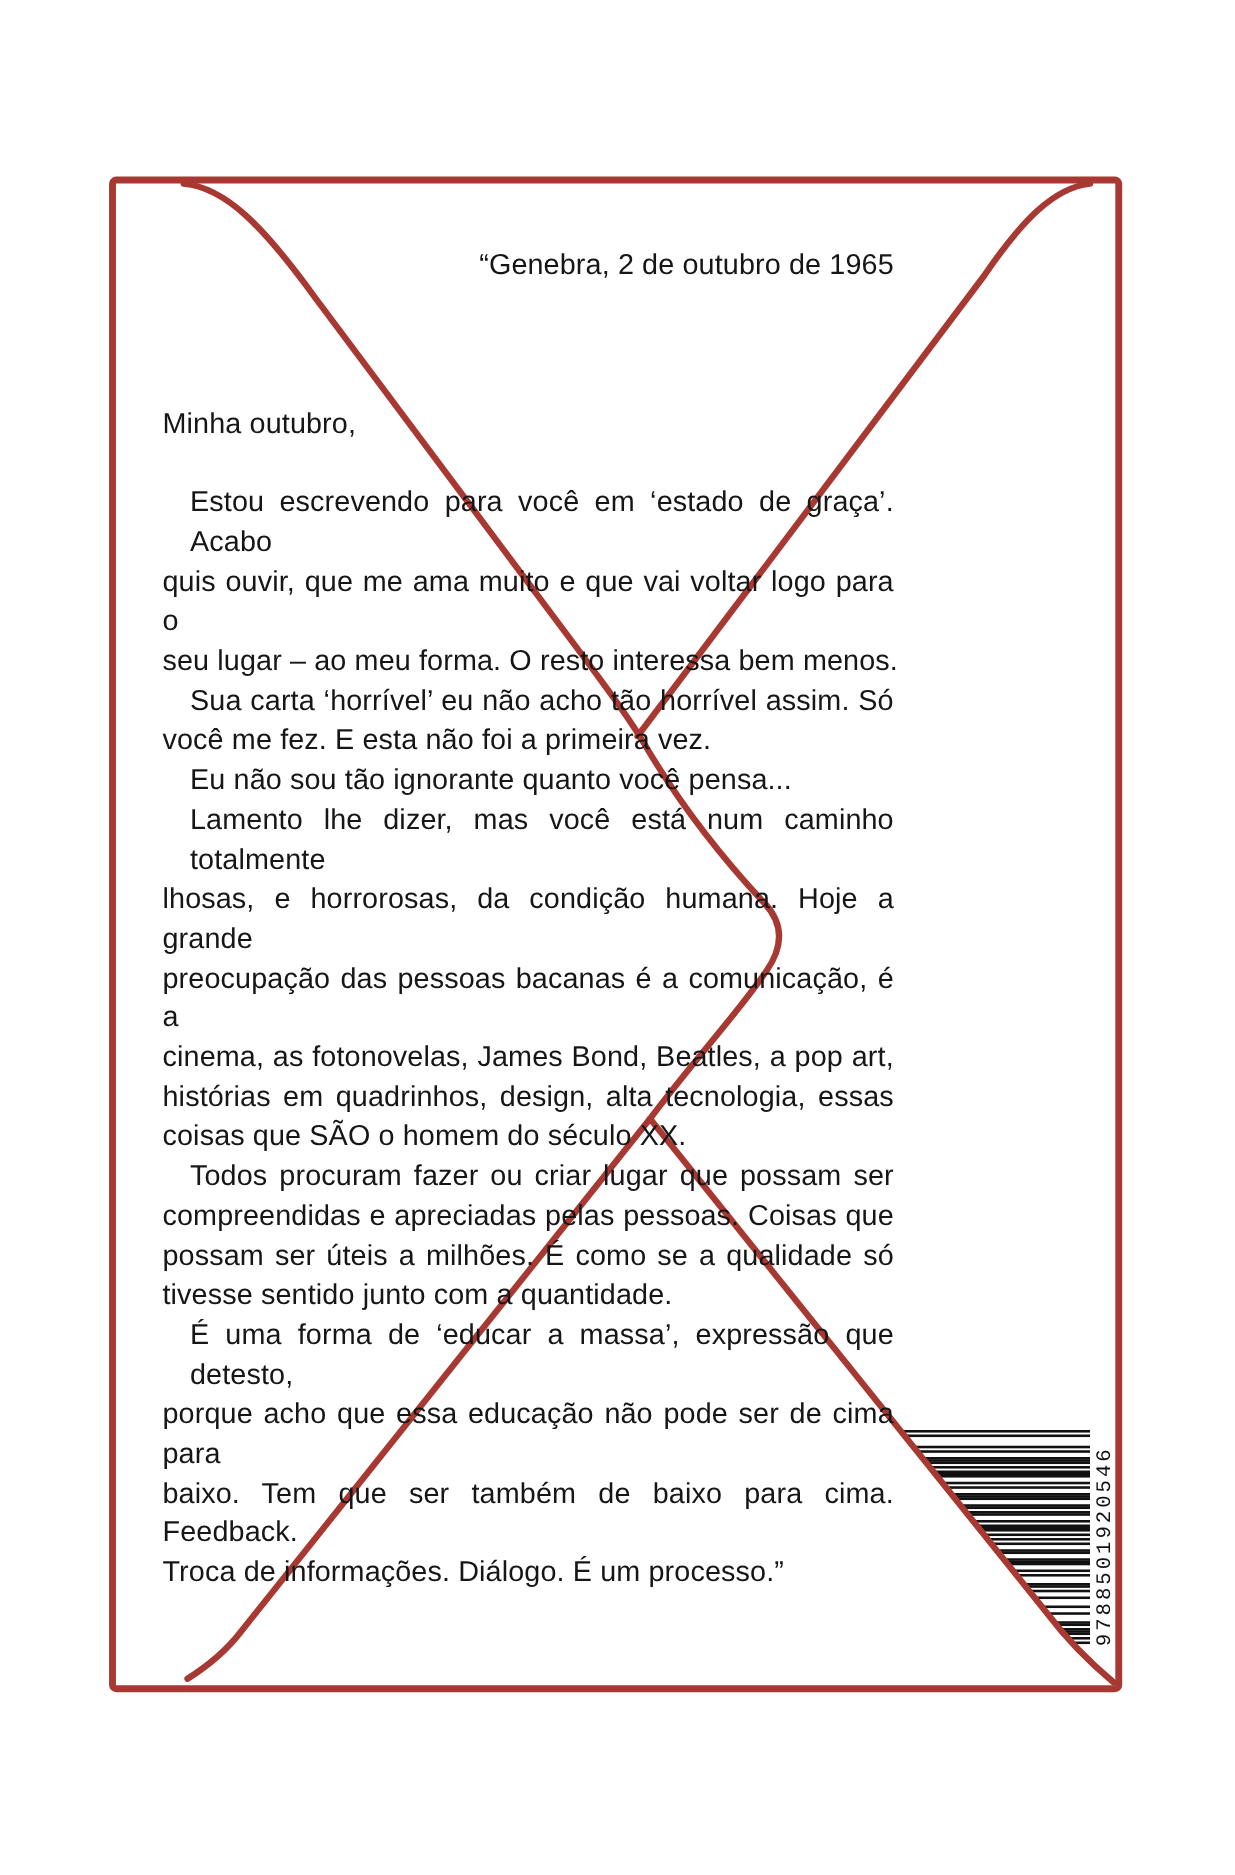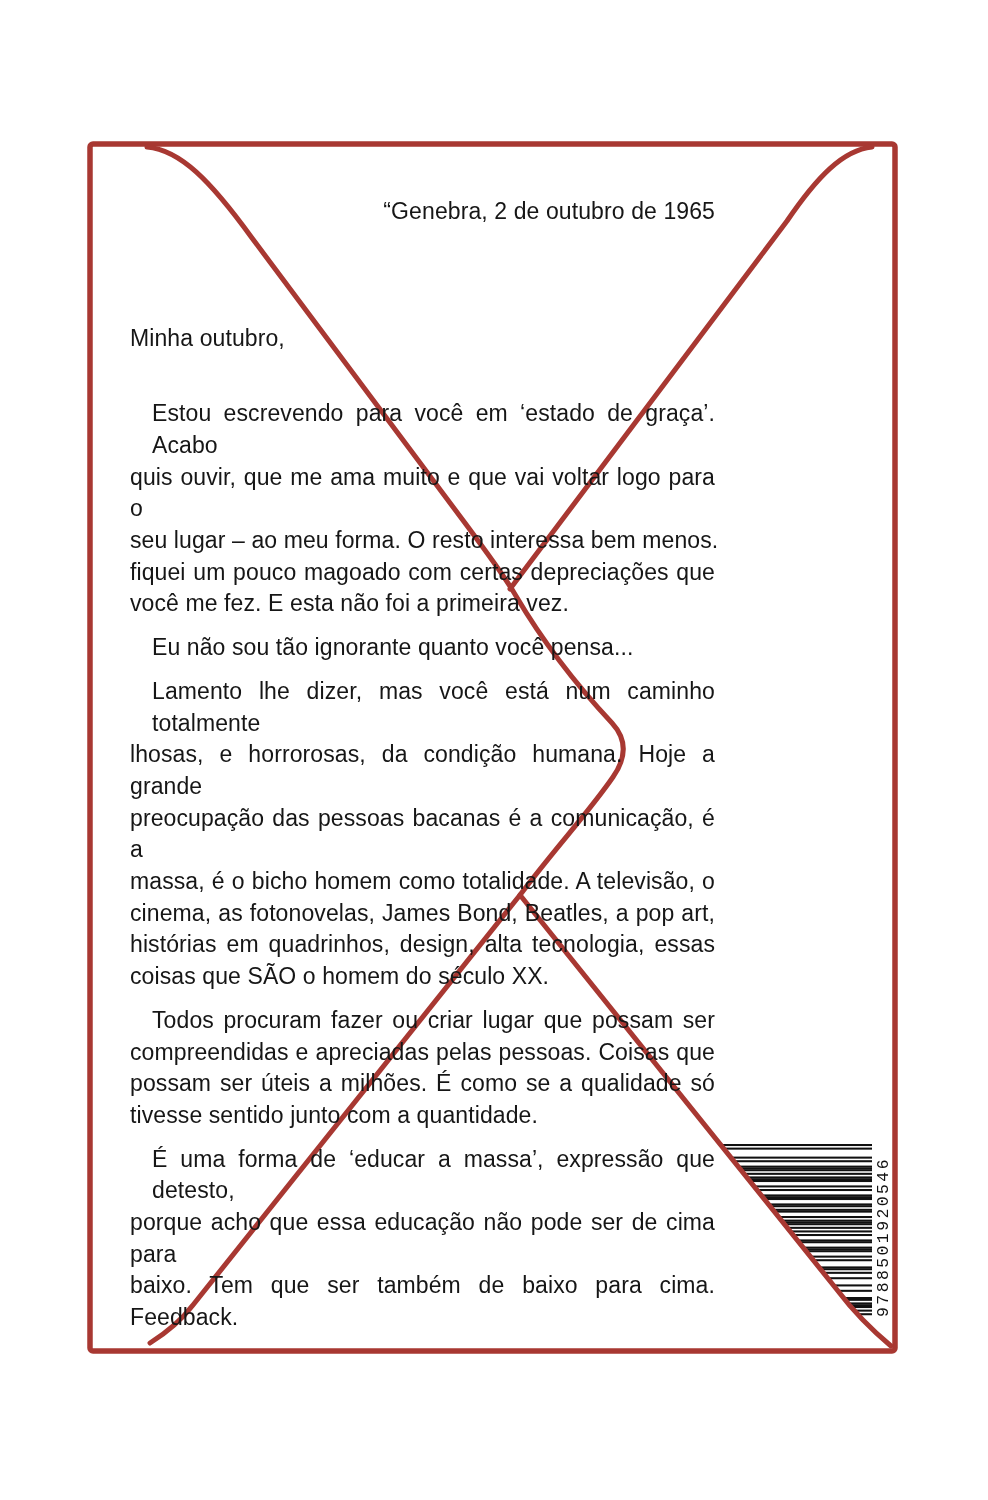--- a/index.html
+++ b/index.html
@@ -18,21 +18,21 @@
     color:#161616;
     letter-spacing:0.1px;
   }
   .ln{white-space:nowrap;}
   .just{
     white-space:normal;
     text-align:justify;
     text-align-last:justify;
     text-justify:inter-word;
   }
-  .ind{padding-left:22px;margin-top:12px;}
+  .ind{padding-left:22px;}
   .date{text-align:right;}
   .sp3{height:95.1px;}
   .sp1{height:31.7px;}
   .barcode-digits{
     position:absolute;
     left:796px;top:1228px;
     width:176px;height:18px;
     transform:rotate(-90deg);
     font-family:"Liberation Mono","DejaVu Sans Mono",monospace;
     font-size:16.5px;
@@ -126,47 +126,47 @@
     <div class="ln">Minha outubro,</div>
     <div class="sp1"></div>
 
     <div>
       <div class="ln just ind">Estou escrevendo para você em ‘estado de graça’. Acabo</div>
       <div class="ln just">quis ouvir, que me ama muito e que vai voltar logo para o</div>
       <div class="ln">seu lugar – ao meu forma. O resto interessa bem menos.</div>
     </div>
 
     <div>
-      <div class="ln just">fiquei um pouco magoado com certas depreciações que</div>
+      <div class="ln just ind">Sua carta ‘horrível’ eu não acho tão horrível assim. Só</div>
       <div class="ln">você me fez. E esta não foi a primeira vez.</div>
     </div>
 
     <div>
       <div class="ln ind">Eu não sou tão ignorante quanto você pensa...</div>
     </div>
 
     <div>
       <div class="ln just ind">Lamento lhe dizer, mas você está num caminho totalmente</div>
       <div class="ln just">lhosas, e horrorosas, da condição humana. Hoje a grande</div>
       <div class="ln just">preocupação das pessoas bacanas é a comunicação, é a</div>
-      <div class="ln just">massa, é o bicho homem como totalidade. A televisão, o</div>
       <div class="ln just">cinema, as fotonovelas, James Bond, Beatles, a pop art,</div>
       <div class="ln just">histórias em quadrinhos, design, alta tecnologia, essas</div>
       <div class="ln">coisas que SÃO o homem do século XX.</div>
     </div>
 
     <div>
       <div class="ln just ind">Todos procuram fazer ou criar lugar que possam ser</div>
       <div class="ln just">compreendidas e apreciadas pelas pessoas. Coisas que</div>
       <div class="ln just">possam ser úteis a milhões. É como se a qualidade só</div>
       <div class="ln">tivesse sentido junto com a quantidade.</div>
     </div>
 
     <div>
       <div class="ln just ind">É uma forma de ‘educar a massa’, expressão que detesto,</div>
       <div class="ln just">porque acho que essa educação não pode ser de cima para</div>
       <div class="ln just">baixo. Tem que ser também de baixo para cima. Feedback.</div>
+      <div class="ln">Troca de informações. Diálogo. É um processo.”</div>
     </div>
   </div>
 
   <div class="barcode-digits">9788501920546</div>
 
 </div>
 
 </body></html>

